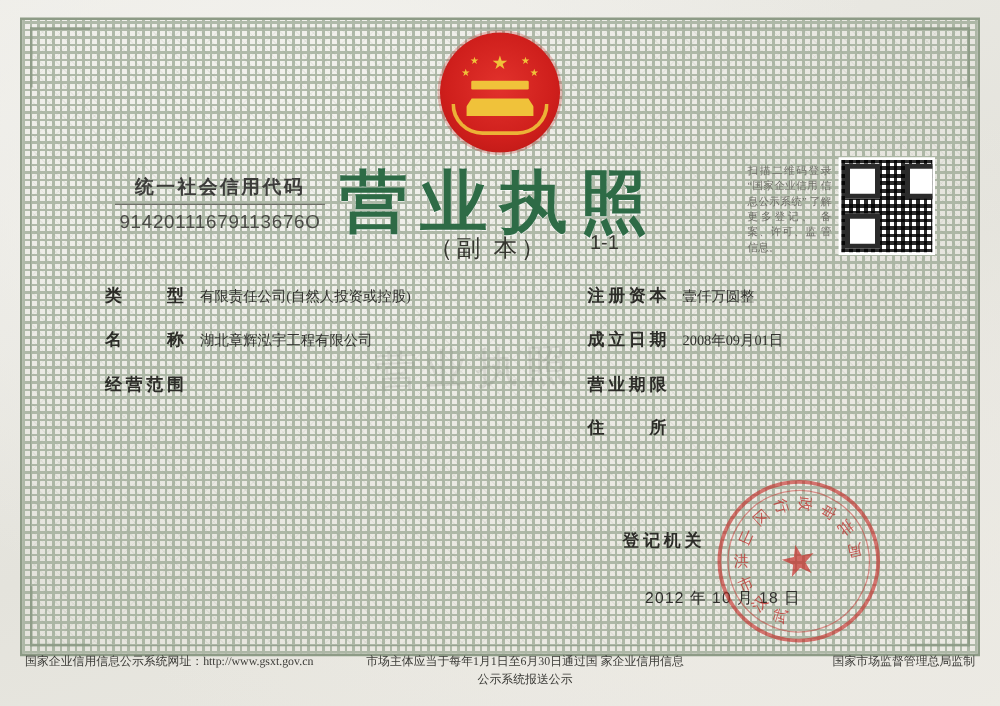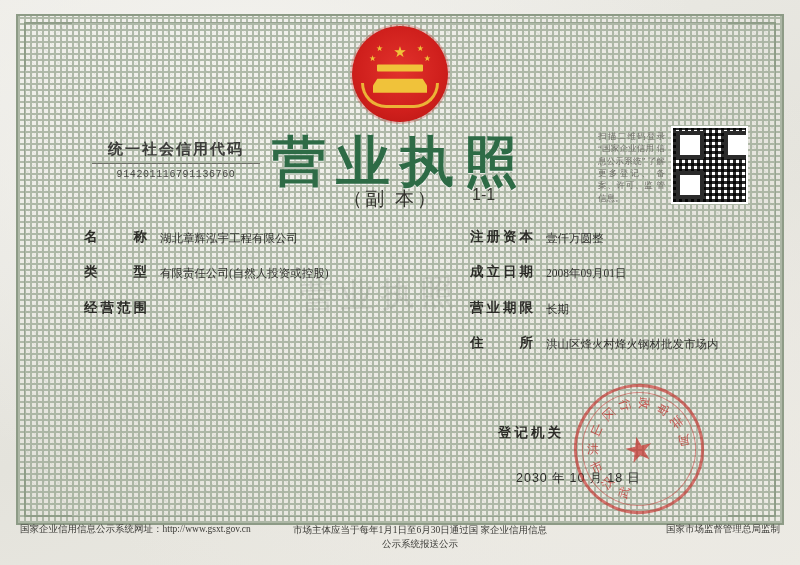--- a/index.html
+++ b/index.html
@@ -188,24 +188,24 @@
     color: #3c3c3a;
     font-weight: 700;
     text-align: center;
   }
   .credit-rule {
     height: 1px;
     background: #6e6e68;
     margin: 4px 6px 5px 6px;
   }
   .credit-num {
-    font-size: 10px;
+    font-size: 15px;
     letter-spacing: .6px;
     color: #4a4a46;
-    font-family: Liberation Mono, monospace;
+    font-family: Liberation Sans, sans-serif;
   }
 
   .main-title {
     position: absolute;
     left: 0; right: 0;
     top: 126px;
     text-align: center;
     font-family: "Liberation Serif", serif;
     font-size: 54px;
     font-weight: 700;
@@ -415,29 +415,29 @@
   <div class="main-title">营业执照</div>
   <div class="sub-title">（副 本）</div>
   <div class="copy-index">1-1</div>
 
   <div class="watermark">营业执照</div>
 
   <div class="fields">
     <div class="col-left">
 
       <div class="row">
+        <div class="lbl">类　　型</div>
+        <div class="val">有限责任公司(自然人投资或控股)</div>
+      </div>
+
+      <div class="row">
         <div class="lbl">名　　称</div>
         <div class="val">湖北章辉泓宇工程有限公司</div>
       </div>
 
-      <div class="row">
-        <div class="lbl">类　　型</div>
-        <div class="val">有限责任公司(自然人投资或控股)</div>
-      </div>
-
 
       <div class="row">
         <div class="lbl">经营范围</div>
       </div>
 
     </div>
 
     <div class="col-right">
 
       <div class="row">
@@ -445,35 +445,33 @@
         <div class="val">壹仟万圆整</div>
       </div>
 
       <div class="row">
         <div class="lbl">成立日期</div>
         <div class="val">2008年09月01日</div>
       </div>
 
       <div class="row">
         <div class="lbl">营业期限</div>
-        <div class="val">长期</div>
       </div>
 
       <div class="row">
         <div class="lbl">住　　所</div>
-        <div class="val">洪山区烽火村烽火钢材批发市场内</div>
       </div>
 
     </div>
   </div>
 
   <div class="registry">登记机关</div>
 
   <div class="date-line">
-    <span class="num">2030</span>
+    <span class="num">2012</span>
     <span>年</span>
     <span class="num">10</span>
     <span>月</span>
     <span class="num">18</span>
     <span>日</span>
   </div>
 
   <div class="seal">
     <div class="seal-inner"></div>
     <div class="seal-star">★</div>

